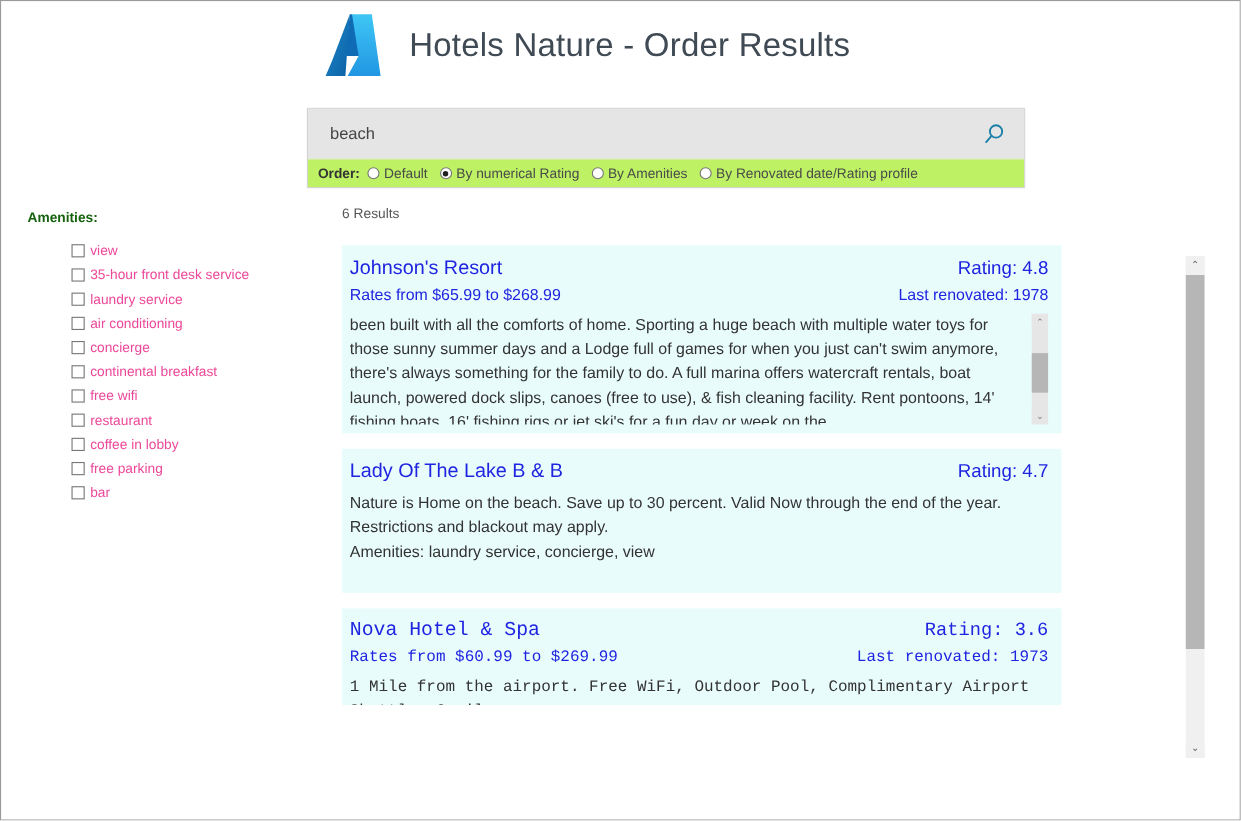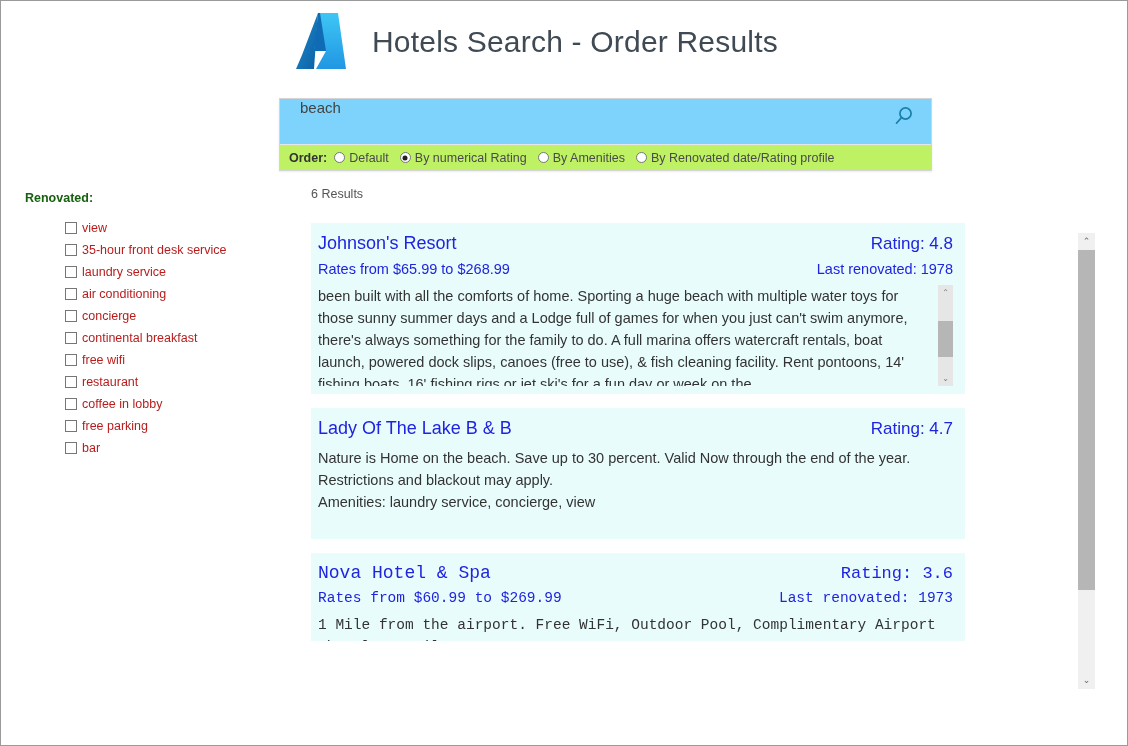--- a/index.html
+++ b/index.html
@@ -49,25 +49,25 @@
     left: 278px;
     top: 97px;
     width: 653px;
     box-sizing: border-box;
     border: 1px solid #d4d4d4;
     background: #ffffff;
     box-shadow: 0 1px 2px rgba(0,0,0,0.08);
   }
   .search-row {
     display: flex;
-    align-items: flex-start;
+    align-items: center;
     height: 45px;
     padding: 0 10px 0 20px;
     box-sizing: border-box;
-    background: #7dd3fc;
+    background: #e5e5e5;
   }
   .search-input {
     flex: 1 1 auto;
     border: none;
     outline: none;
     font-family: "Liberation Sans", sans-serif;
     font-size: 15px;
     color: #444;
     background: transparent;
     padding: 0;
@@ -161,21 +161,21 @@
     width: 12px;
     height: 12px;
     border: 1px solid #767676;
     background: #fff;
     box-sizing: border-box;
     margin-right: 5px;
     flex: none;
   }
   .amenity-label {
     font-size: 12.5px;
-    color: #b91c1c;
+    color: #ec4899;
     white-space: nowrap;
   }
 
   
   .results-area {
     position: absolute;
     left: 278px;
     top: 186px;
     width: 660px;
     padding-left: 32px;
@@ -327,21 +327,21 @@
         </linearGradient>
         <linearGradient id="azgrad2" x1="0" y1="0" x2="0" y2="1">
           <stop offset="0" stop-color="#3ec6f5"></stop>
           <stop offset="1" stop-color="#2196e3"></stop>
         </linearGradient>
       </defs>
       <path d="M24 2 L8 44 L2 58 L20 58 L24 2 Z" fill="url(#azgrad1)"></path>
       <path d="M26 2 L44 2 L52 58 L22 58 L32 40 L20 40 Z" fill="url(#azgrad2)"></path>
       <path d="M26 2 L24 2 L20 40 L32 40 Z" fill="#0f6cb4"></path>
     </svg>
-    <div class="app-title">Hotels Search - Order Results</div>
+    <div class="app-title">Hotels Nature - Order Results</div>
   </div>
 
   <div class="searchbox">
     <div class="search-row">
       <input class="search-input" type="text" value="beach" style="">
       <button class="search-btn">
         <svg width="22" height="22" viewBox="0 0 22 22">
           <circle cx="12.5" cy="8.5" r="5.6" fill="none" stroke="#1b7fa8" stroke-width="1.7"></circle>
           <line x1="8.4" y1="12.6" x2="3.5" y2="18.2" stroke="#1b7fa8" stroke-width="1.7" stroke-linecap="round"></line>
         </svg>
@@ -366,21 +366,21 @@
       </label>
 
       <label class="radio-item">
         <span class="radio-dot"></span>
         <span class="radio-text">By Renovated date/Rating profile</span>
       </label>
     </div>
   </div>
 
   <div class="sidebar">
-    <div class="sidebar-title">Renovated:</div>
+    <div class="sidebar-title">Amenities:</div>
     <div class="amenity-list">
       <label class="amenity-item">
         <span class="checkbox"></span>
         <span class="amenity-label">view</span>
       </label>
       <label class="amenity-item">
         <span class="checkbox"></span>
         <span class="amenity-label">35-hour front desk service</span>
       </label>
       <label class="amenity-item">

